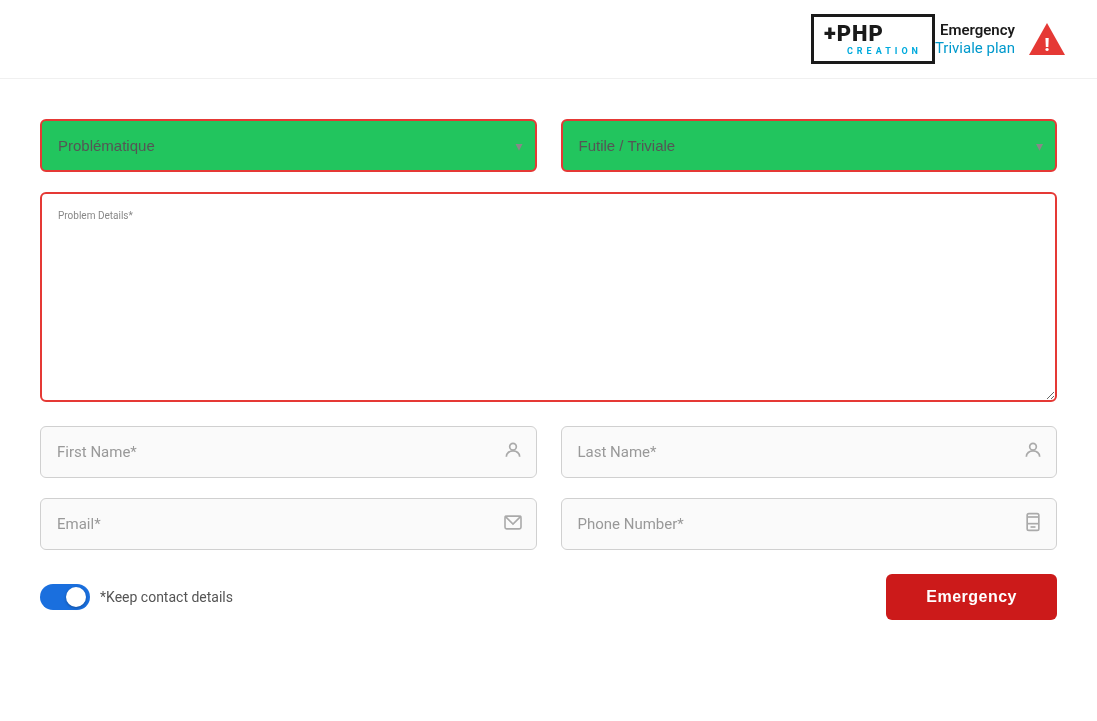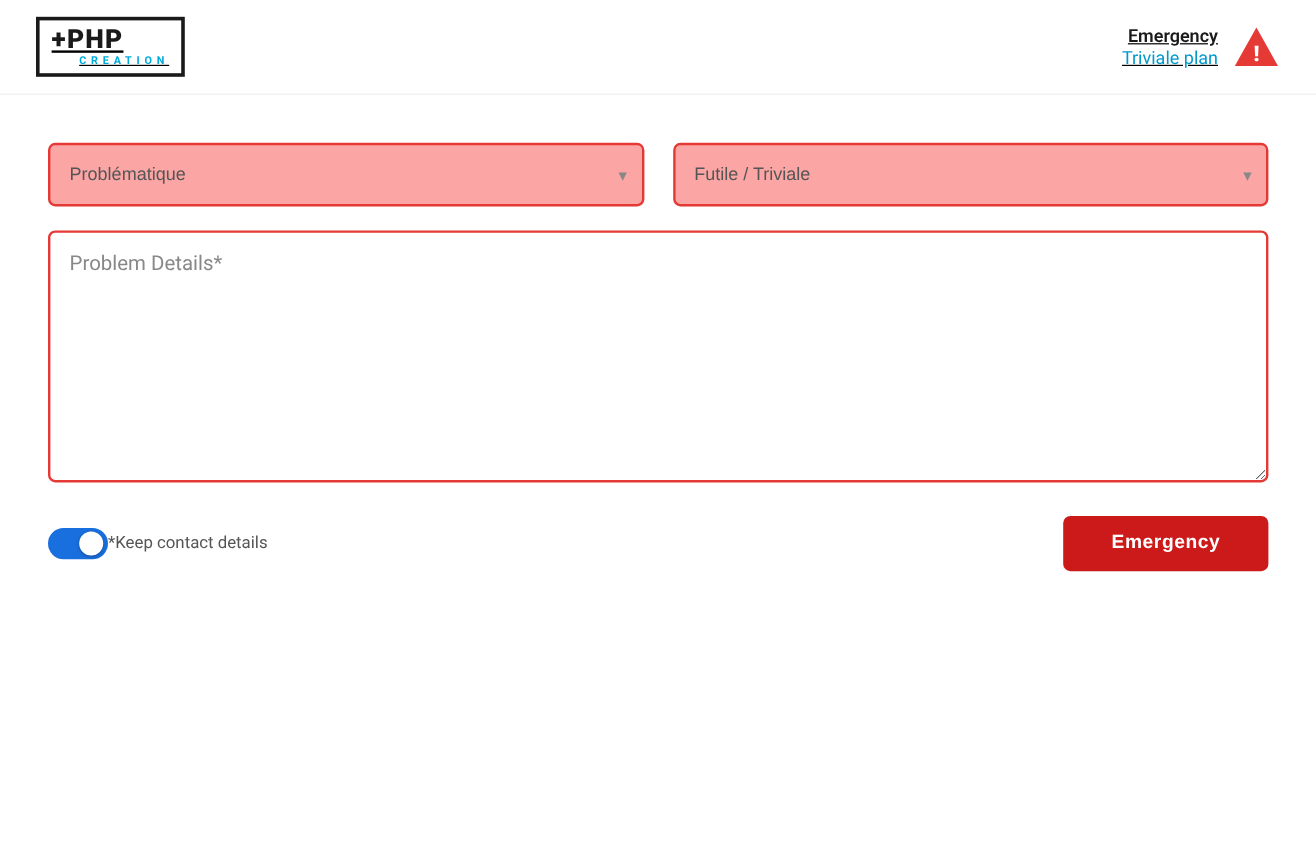--- a/index.html
+++ b/index.html
@@ -13,24 +13,23 @@
       background: #ffffff;
       width: 1097px;
       min-height: 721px;
       position: relative;
     }
 
     
     .header {
       display: flex;
       align-items: center;
-      justify-content: space-between;
+      justify-content: flex-end;
       padding: 14px 30px 14px 30px;
       border-bottom: 1px solid #f0f0f0;
-      text-decoration: underline;
     }
 
     .logo-container {
       display: flex;
       align-items: center;
     }
 
     .header-right {
       display: flex;
       align-items: center;
@@ -85,21 +84,21 @@
     .select-wrapper {
       position: relative;
       width: 100%;
     }
 
     select {
       width: 100%;
       padding: 16px 40px 16px 16px;
       border: 2px solid #e53935;
       border-radius: 6px;
-      background: #fca5a5;
+      background: #22c55e;
       font-size: 15px;
       color: #555;
       appearance: none;
       cursor: pointer;
       outline: none;
     }
 
     .select-chevron {
       position: absolute;
       right: 14px;
@@ -116,21 +115,21 @@
       width: 100%;
     }
 
     textarea {
       width: 100%;
       min-height: 210px;
       padding: 16px;
       border: 2px solid #e53935;
       border-radius: 6px;
       background: #ffffff;
-      font-size: 17px;
+      font-size: 10px;
       color: #333;
       resize: vertical;
       outline: none;
       font-family: inherit;
     }
 
     textarea::placeholder {
       color: #888;
     }
 
@@ -174,21 +173,21 @@
     .footer-row {
       display: flex;
       align-items: center;
       justify-content: space-between;
       margin-top: 24px;
     }
 
     .keep-contact {
       display: flex;
       align-items: center;
-      gap: 0;
+      gap: 10px;
     }
 
     
     .toggle-container {
       position: relative;
       width: 50px;
       height: 26px;
     }
 
     .toggle-container input {
@@ -295,21 +294,73 @@
       </div>
     </div>
   </div>
 
   <div class="form-row-full">
     <div class="textarea-wrapper">
       <textarea placeholder="Problem Details*" style=""></textarea>
     </div>
   </div>
 
-
+  <div class="form-row">
+    <div class="form-field">
+      <div class="input-wrapper">
+        <input type="text" placeholder="First Name*" style="">
+        <span class="input-icon">
+          <svg width="20" height="20" viewBox="0 0 24 24" fill="none" stroke="#aaa" stroke-width="2">
+            <circle cx="12" cy="8" r="4"></circle>
+            <path d="M4 20c0-4 3.6-7 8-7s8 3 8 7"></path>
+          </svg>
+        </span>
+      </div>
+    </div>
+
+    <div class="form-field">
+      <div class="input-wrapper">
+        <input type="text" placeholder="Last Name*" style="">
+        <span class="input-icon">
+          <svg width="20" height="20" viewBox="0 0 24 24" fill="none" stroke="#aaa" stroke-width="2">
+            <circle cx="12" cy="8" r="4"></circle>
+            <path d="M4 20c0-4 3.6-7 8-7s8 3 8 7"></path>
+          </svg>
+        </span>
+      </div>
+    </div>
+  </div>
+
+  <div class="form-row">
+    <div class="form-field">
+      <div class="input-wrapper">
+        <input type="email" placeholder="Email*" style="">
+        <span class="input-icon">
+          <svg width="20" height="16" viewBox="0 0 24 20" fill="none" stroke="#aaa" stroke-width="2">
+            <rect x="2" y="2" width="20" height="16" rx="2"></rect>
+            <polyline points="2,2 12,12 22,2"></polyline>
+          </svg>
+        </span>
+      </div>
+    </div>
+
+    <div class="form-field">
+      <div class="input-wrapper">
+        <input type="tel" placeholder="Phone Number*" style="">
+        <span class="input-icon">
+          <svg width="20" height="20" viewBox="0 0 24 24" fill="none" stroke="#aaa" stroke-width="2">
+            <rect x="5" y="2" width="14" height="20" rx="2"></rect>
+            <line x1="9" y1="18" x2="15" y2="18"></line>
+            <line x1="5" y1="6" x2="19" y2="6"></line>
+            <line x1="5" y1="14" x2="19" y2="14"></line>
+          </svg>
+        </span>
+      </div>
+    </div>
+  </div>
 
   <div class="footer-row">
     <div class="keep-contact">
       <label class="toggle-container">
         <input type="checkbox" checked="" style="">
         <span class="toggle-slider"></span>
       </label>
       <span class="keep-contact-label">*Keep contact details</span>
     </div>
 

